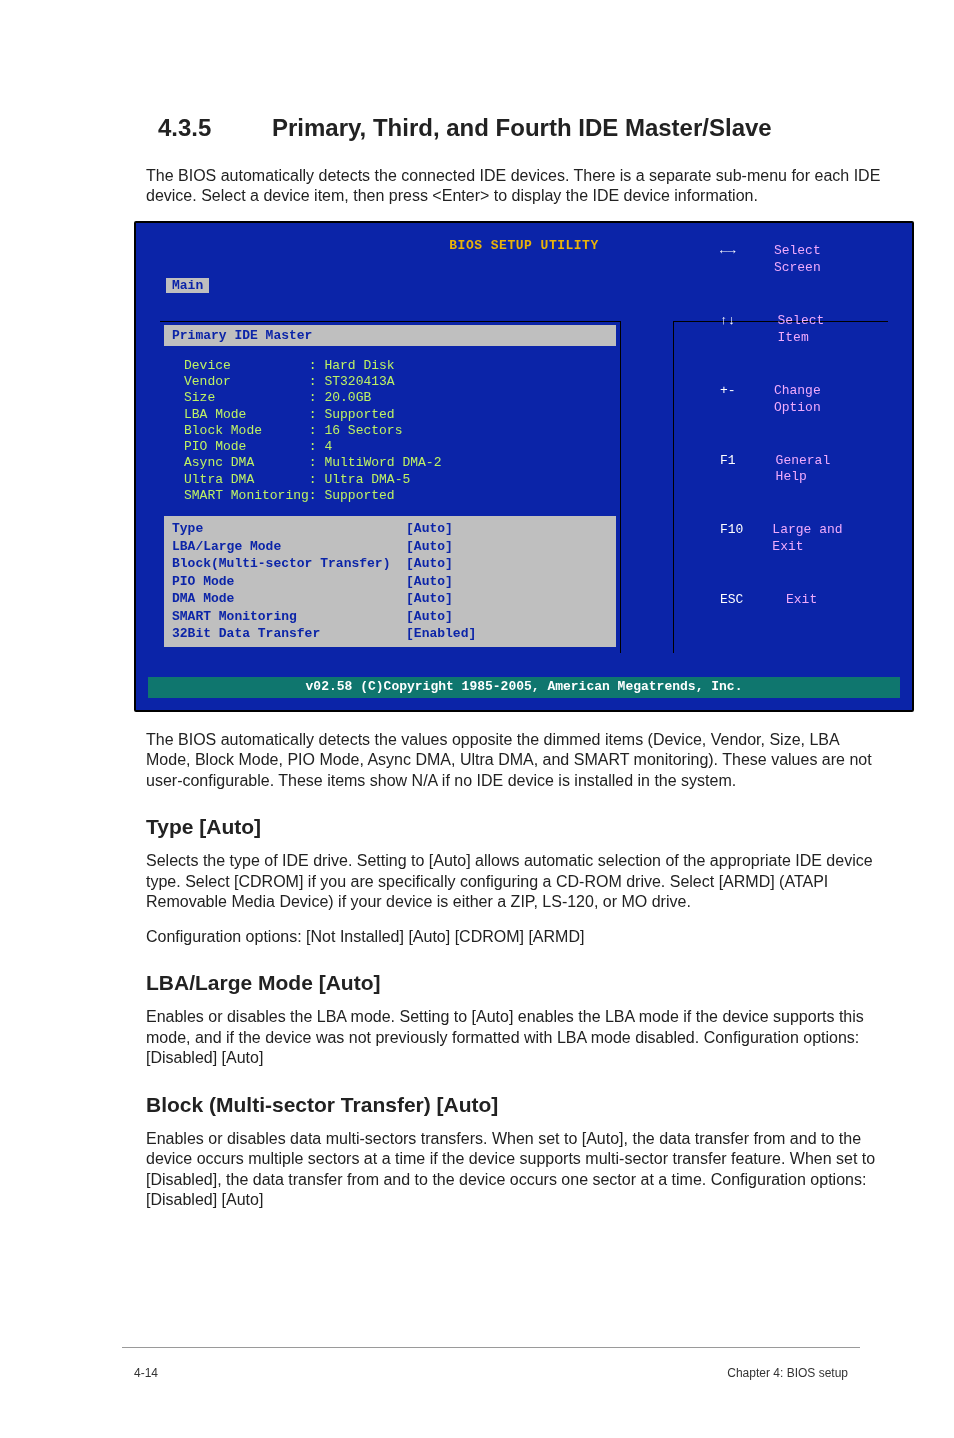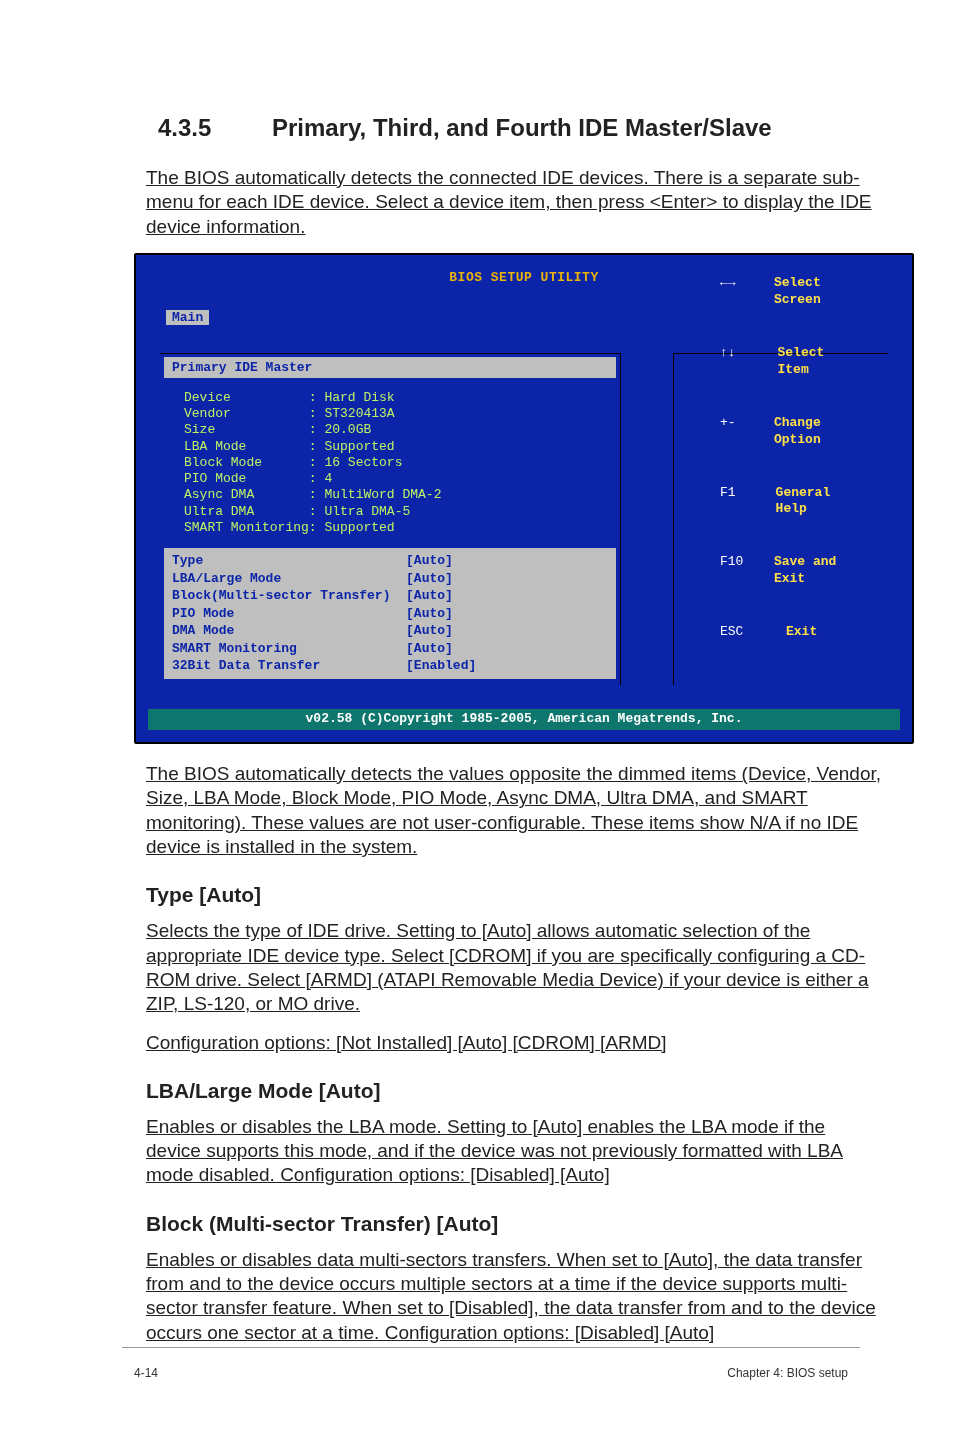--- a/index.html
+++ b/index.html
@@ -1,36 +1,36 @@
 <!DOCTYPE html>
 <html><head>
 <meta charset="utf-8">
 <style>
   * { box-sizing: border-box; margin: 12px; padding: 0; }
   html, body { width: 954px; height: 1438px; background: #fff; font-family: Arial, Helvetica, sans-serif; color: #222; }
   .page { padding: 54px 70px 0 98px; }
   .h-sec { font-size: 24px; font-weight: bold; margin-bottom: 10px; }
   .h-sec .num { display:inline-block; width: 90px; }
-  .para { font-size: 19px; line-height: 1.28; margin-bottom: 14px; text-decoration: underline; }
+  .para { font-size: 16px; line-height: 1.28; margin-bottom: 14px; }
   .h-sub { font-size: 21px; font-weight: bold; margin-top: 24px; margin-bottom: 6px; }
 
   
   .bios-wrap { border: 2px solid #000; border-radius: 2px; background: #0b24a8; margin: 10px 0 18px 0; width: 780px; font-family: "Courier New", monospace; font-size: 13px; }
   .bios-title { color: #eab308; background: #0b24a8; text-align: center; font-weight: bold; padding: 3px 0 1px 0; letter-spacing: 0.5px; }
   .bios-tab { display:inline-block; background:#bfbfbf; color:#0b24a8; font-weight:bold; padding:0 6px; margin-left:18px; margin-bottom:4px; }
   .bios-body { display:flex;gap:28px; }
   .bios-left { flex: 1; background:#0b24a8; border:1px solid #000; border-left:none; border-bottom:none; }
   .bios-right{ width: 215px; background:#0b24a8; border:1px solid #000; border-right:none; border-bottom:none; position:relative; }
   .bios-section-title { background:#bfbfbf; color:#0b24a8; font-weight:bold; padding:3px 8px; margin:3px 4px 4px 4px; }
   .bios-dim { color:#bef264; padding:0 12px; line-height: 1.25; white-space: pre; }
   .bios-opt { background:#bfbfbf; color:#0b24a8; padding:4px 8px; margin:6px 4px 6px 4px; line-height:1.35; white-space: pre; font-weight:bold; }
   .bios-hints { position:absolute; bottom:8px; left:10px; right:6px; color:#fff; line-height:1.3; }
   .hint-row { display:flex; }
   .hint-key { width:42px; color:#fff; }
-  .hint-txt { color:#fde047;font-weight:bold; }
+  .hint-txt { color:#f0abfc; }
   .bios-foot { background:#0f766e; color:#fff; text-align:center; padding:2px 0 4px 0; font-weight:bold; }
 
   .footer { position:absolute; bottom:22px; left:0; right:0; padding: 0 70px 0 98px; }
   .footer-bar { border-top:1px solid #9a9a9a; padding-top:6px; display:flex; justify-content:space-between; font-size:12px; color:#333; }
 </style>
 </head>
 <body>
 
 <div class="page">
   <div class="h-sec">
@@ -74,21 +74,21 @@
             <div class="hint-row">
               <span class="hint-key">+-</span>
               <span class="hint-txt">Change Option</span>
             </div>
             <div class="hint-row">
               <span class="hint-key">F1</span>
               <span class="hint-txt">General Help</span>
             </div>
             <div class="hint-row">
               <span class="hint-key">F10</span>
-              <span class="hint-txt">Save and Exit</span>
+              <span class="hint-txt">Large and Exit</span>
             </div>
             <div class="hint-row">
               <span class="hint-key">ESC</span>
               <span class="hint-txt">Exit</span>
             </div>
           </div>
       </div>
     </div>
     <div class="bios-foot">v02.58 (C)Copyright 1985-2005, American Megatrends, Inc.</div>
   </div>

